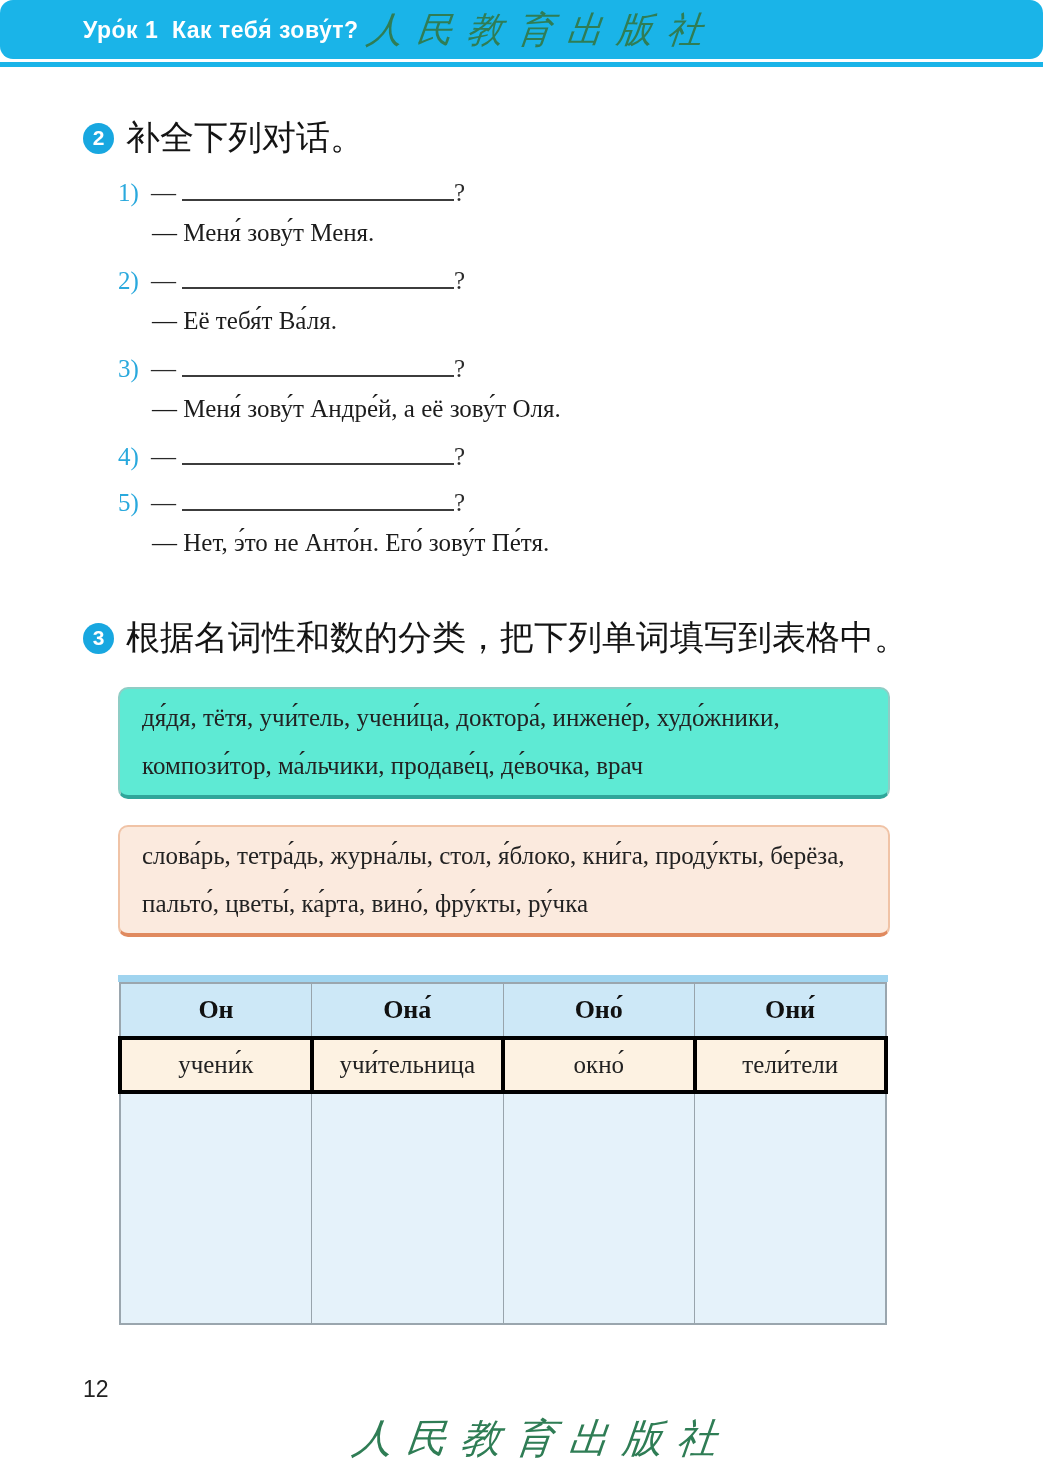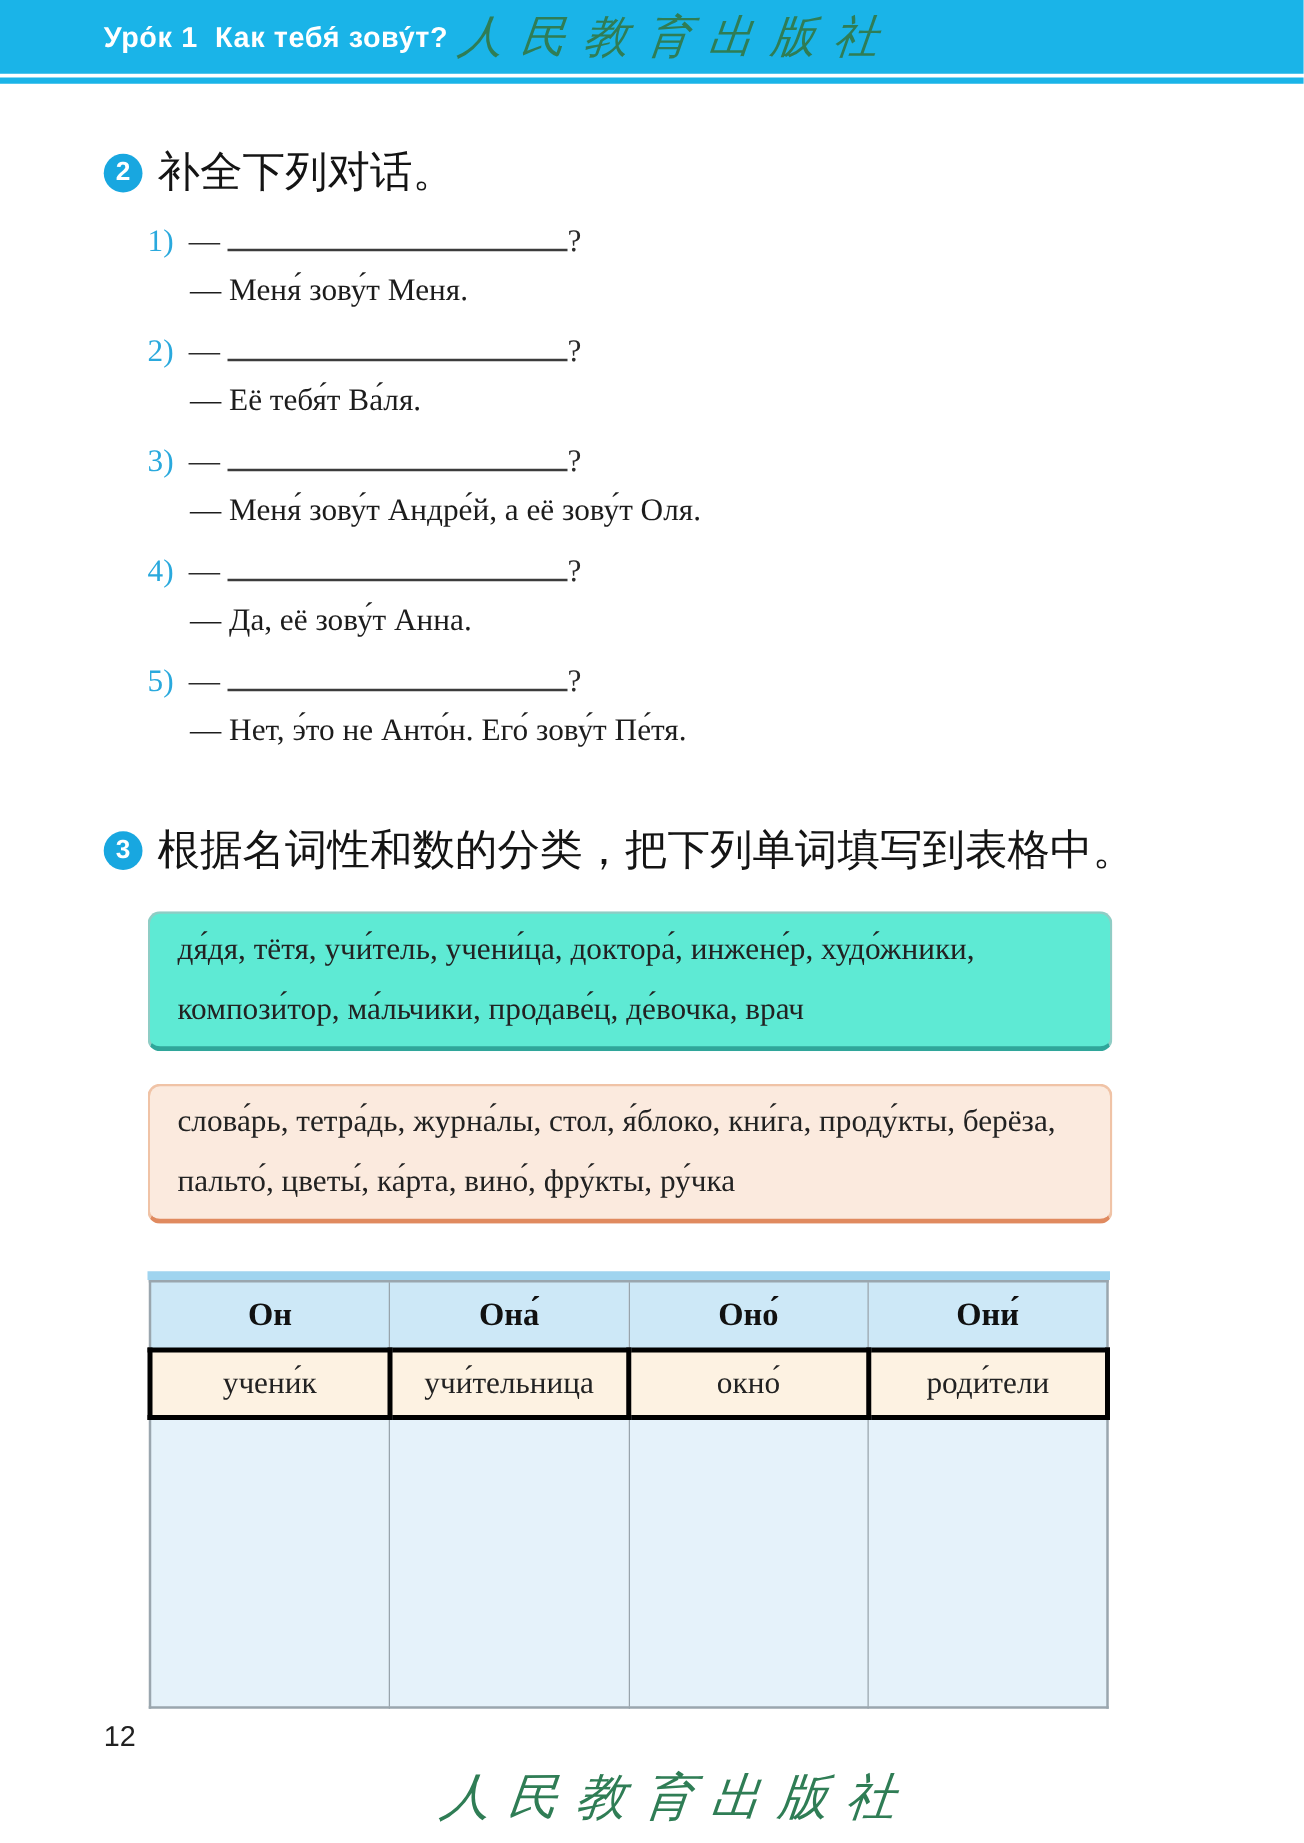--- a/index.html
+++ b/index.html
@@ -12,20 +12,21 @@
     font-family: "Liberation Serif", serif;
     color: #1c1c1c;
     overflow: hidden;
   }
 
   
   .header-bar {
     position: relative;
     height: 59px;
     background: #1ab4e8;
+    border-radius: 13px;
   }
   .header-underline {
     height: 5px;
     background: #1ab4e8;
     margin-top: 3px;
   }
   .lesson-title {
     position: absolute;
     left: 83px;
     top: 50%;
@@ -230,21 +231,20 @@
       <div class="q-line">
         <span class="q-num">3)</span><span class="q-dash">—</span><span class="blank"></span><span class="qmark">?</span>
       </div>
       <div class="a-line">— Меня́ зову́т Андре́й, а её зову́т Оля.</div>
     </div>
 
     <div>
       <div class="q-line">
         <span class="q-num">4)</span><span class="q-dash">—</span><span class="blank"></span><span class="qmark">?</span>
       </div>
-      <div class="a-line">— Да, её зову́т Анна.</div>
     </div>
 
     <div>
       <div class="q-line">
         <span class="q-num">5)</span><span class="q-dash">—</span><span class="blank"></span><span class="qmark">?</span>
       </div>
       <div class="a-line">— Нет, э́то не Анто́н. Его́ зову́т Пе́тя.</div>
     </div>
 
   </div>
@@ -267,21 +267,21 @@
           <th>Она́</th>
           <th>Оно́</th>
           <th>Они́</th>
         </tr>
       </thead>
       <tbody>
         <tr>
           <td class="example-cell">учени́к</td>
           <td class="example-cell">учи́тельница</td>
           <td class="example-cell">окно́</td>
-          <td class="example-cell">роди́тели</td>
+          <td class="example-cell">тели́тели</td>
         </tr>
         <tr>
           <td class="empty-cell"></td>
           <td class="empty-cell"></td>
           <td class="empty-cell"></td>
           <td class="empty-cell"></td>
         </tr>
       </tbody>
     </table>
   </div>

